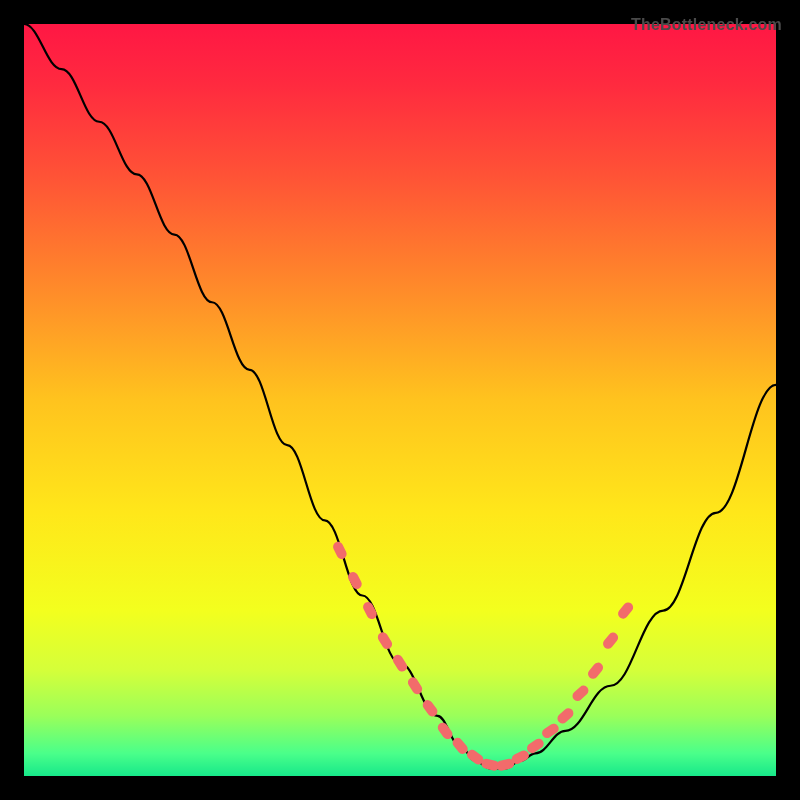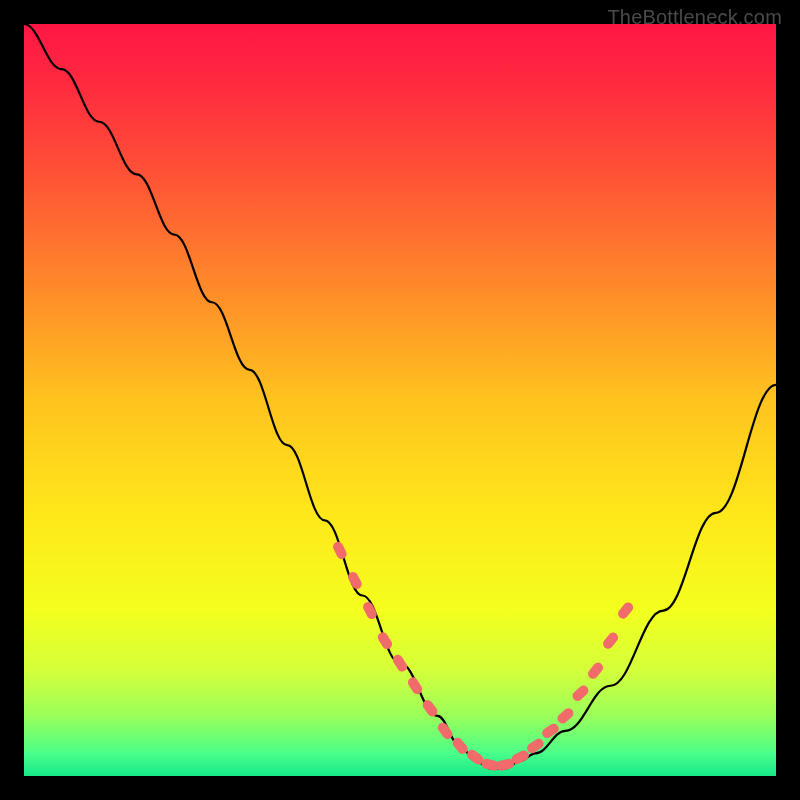--- a/index.html
+++ b/index.html
@@ -1,18 +1,18 @@
 <!DOCTYPE html>
 <html><head>
 <meta charset="utf-8">
 <style>
   * { margin: 0; padding: 0; box-sizing: border-box; }
   body { width: 800px; height: 800px; background: #000; position: relative; font-family: Arial, sans-serif; }
   .container { width: 800px; height: 800px; position: relative; }
-  .watermark { position: absolute; top: 6px; right: 18px; color: #4a4a4a; font-size: 20px; font-weight: 400; z-index: 10; letter-spacing: 0.2px; }
+  .watermark { position: absolute; top: 16px; right: 18px; color: #4a4a4a; font-size: 16px; font-weight: 700; z-index: 10; letter-spacing: 0.2px; }
   .plot-area { position: absolute; top: 24px; left: 24px; width: 752px; height: 752px; }
   .gradient-bg { position: absolute; top: 0; left: 0; width: 100%; height: 100%; }
   .curve-svg { position: absolute; top: 0; left: 0; width: 100%; height: 100%; }
 </style>
 </head>
 <body>
 
 <div class="container">
   <div class="watermark">TheBottleneck.com</div>
   <div class="plot-area">

